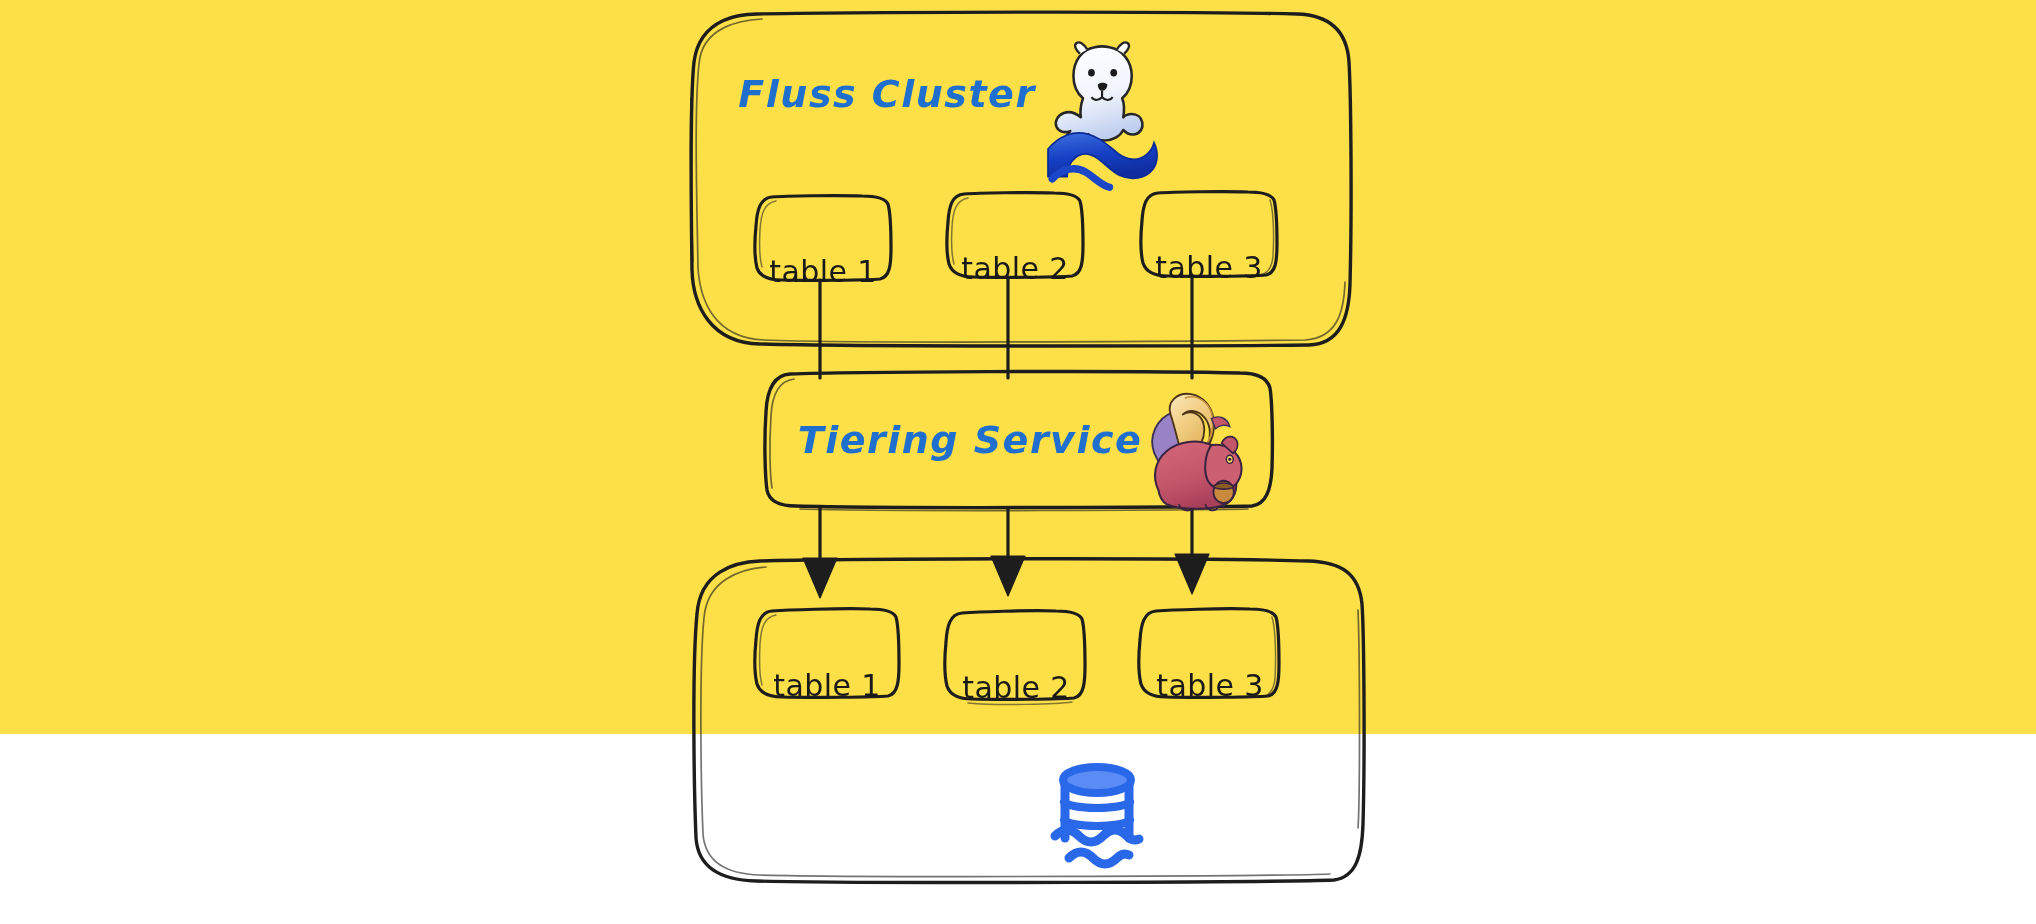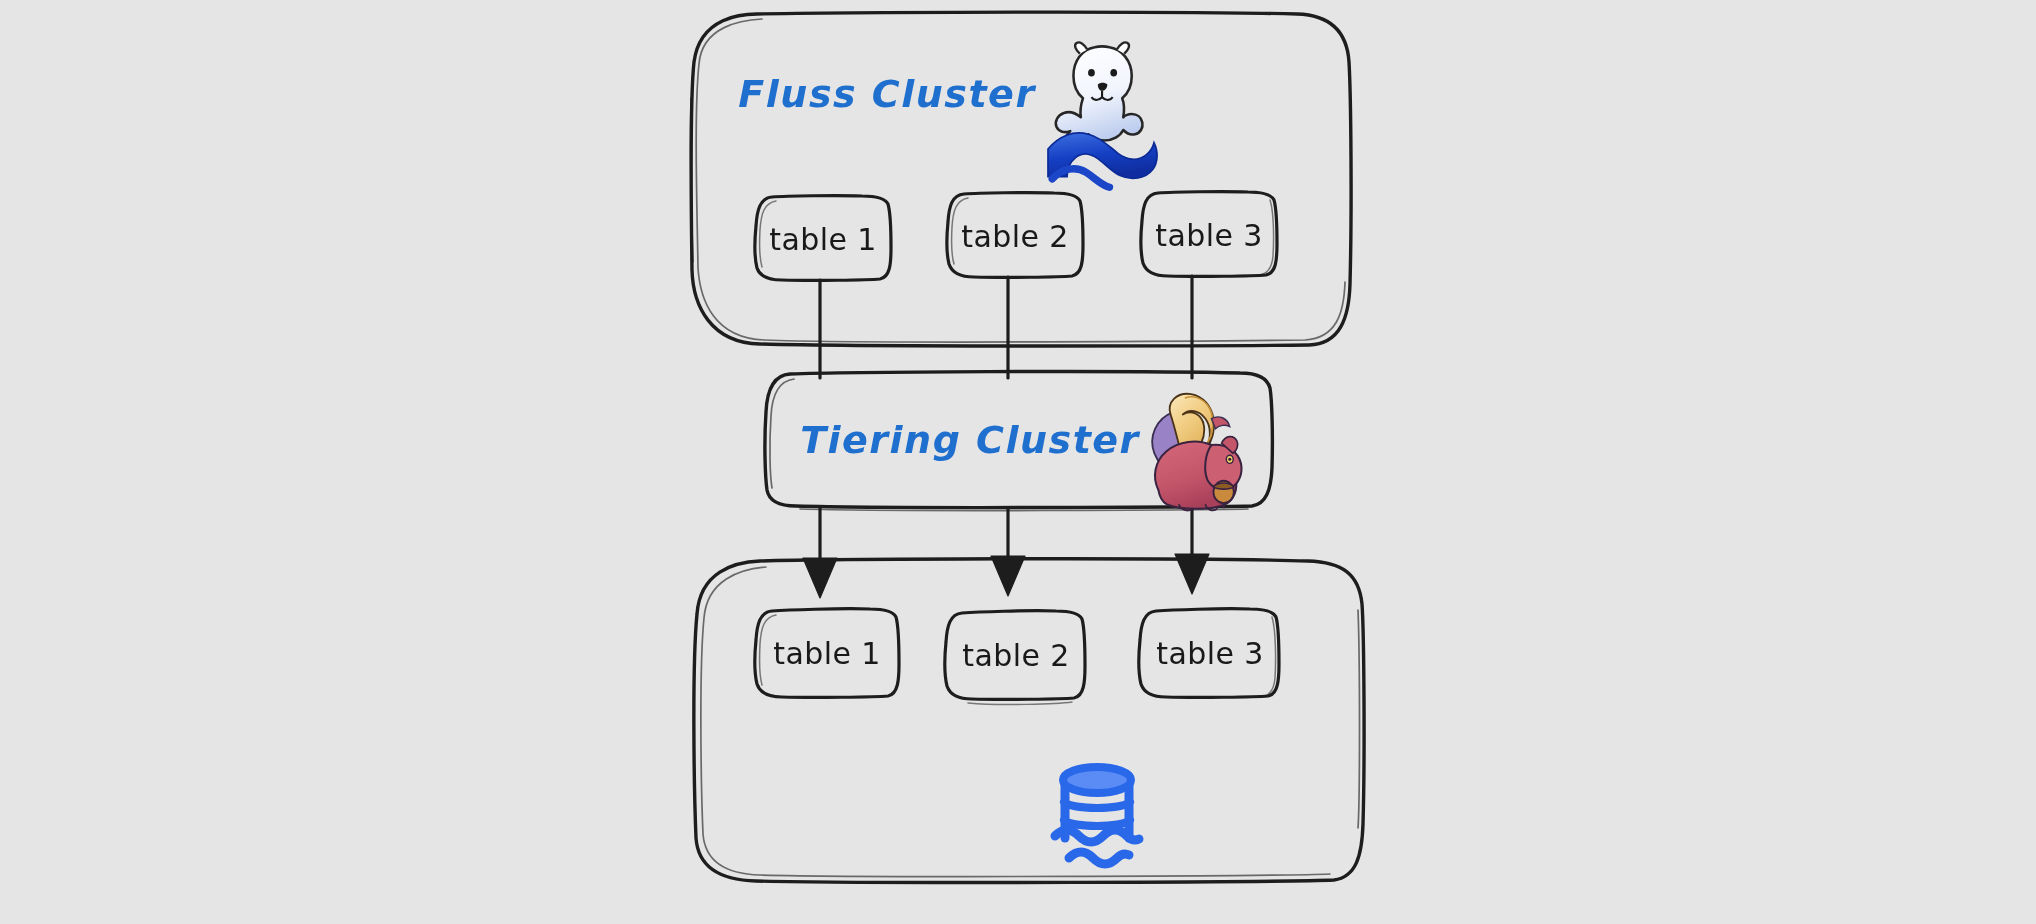--- a/index.html
+++ b/index.html
@@ -10,22 +10,22 @@
   }
   body {
     width: 2036px;
     height: 924px;
     overflow: hidden;
     font-family: "DejaVu Sans", sans-serif;
   }
   #diagram-root {
     position: relative;
     width: 2036px;
-    height: 924px;
-    background: #e5e5e5;
+    height: 734px;
+    background: #fde047;
     text-align: right;
   }
   svg.canvas {
     position: absolute;
     top: 0; left: 0;
     width: 2036px;
     height: 924px;
   }
   .hand-stroke {
     fill: none;
@@ -51,20 +51,21 @@
     font-weight: 700;
     font-style: italic;
     font-size: 38px;
     letter-spacing: 1.5px;
   }
   .table-lbl {
     font-family: "DejaVu Sans", sans-serif;
     font-size: 30px;
     color: #191919;
     letter-spacing: 0.4px;
+    margin-top: 32px;
   }
 </style>
 </head>
 <body>
 
 <div id="diagram-root">
 
   <svg class="canvas" viewBox="0 0 2036 924" xmlns="http://www.w3.org/2000/svg">
 
     <g>
@@ -307,21 +308,21 @@
   </svg>
 
   <div class="label-layer">
 
     <div class="lbl heading-lbl" style="left:887px; top:94px; color:#1f6fce;">Fluss Cluster</div>
 
     <div class="lbl table-lbl" style="left:823px; top:239px;">table 1</div>
     <div class="lbl table-lbl" style="left:1015px; top:236px;">table 2</div>
     <div class="lbl table-lbl" style="left:1209px; top:235px;">table 3</div>
 
-    <div class="lbl heading-lbl" style="left:970px; top:440px; color:#1f6fce;">Tiering Cluster</div>
+    <div class="lbl heading-lbl" style="left:970px; top:440px; color:#1f6fce;">Tiering Service</div>
 
     <div class="lbl table-lbl" style="left:827px; top:653px;">table 1</div>
     <div class="lbl table-lbl" style="left:1016px; top:655px;">table 2</div>
     <div class="lbl table-lbl" style="left:1210px; top:653px;">table 3</div>
 
 
   </div>
 
 </div>
 

